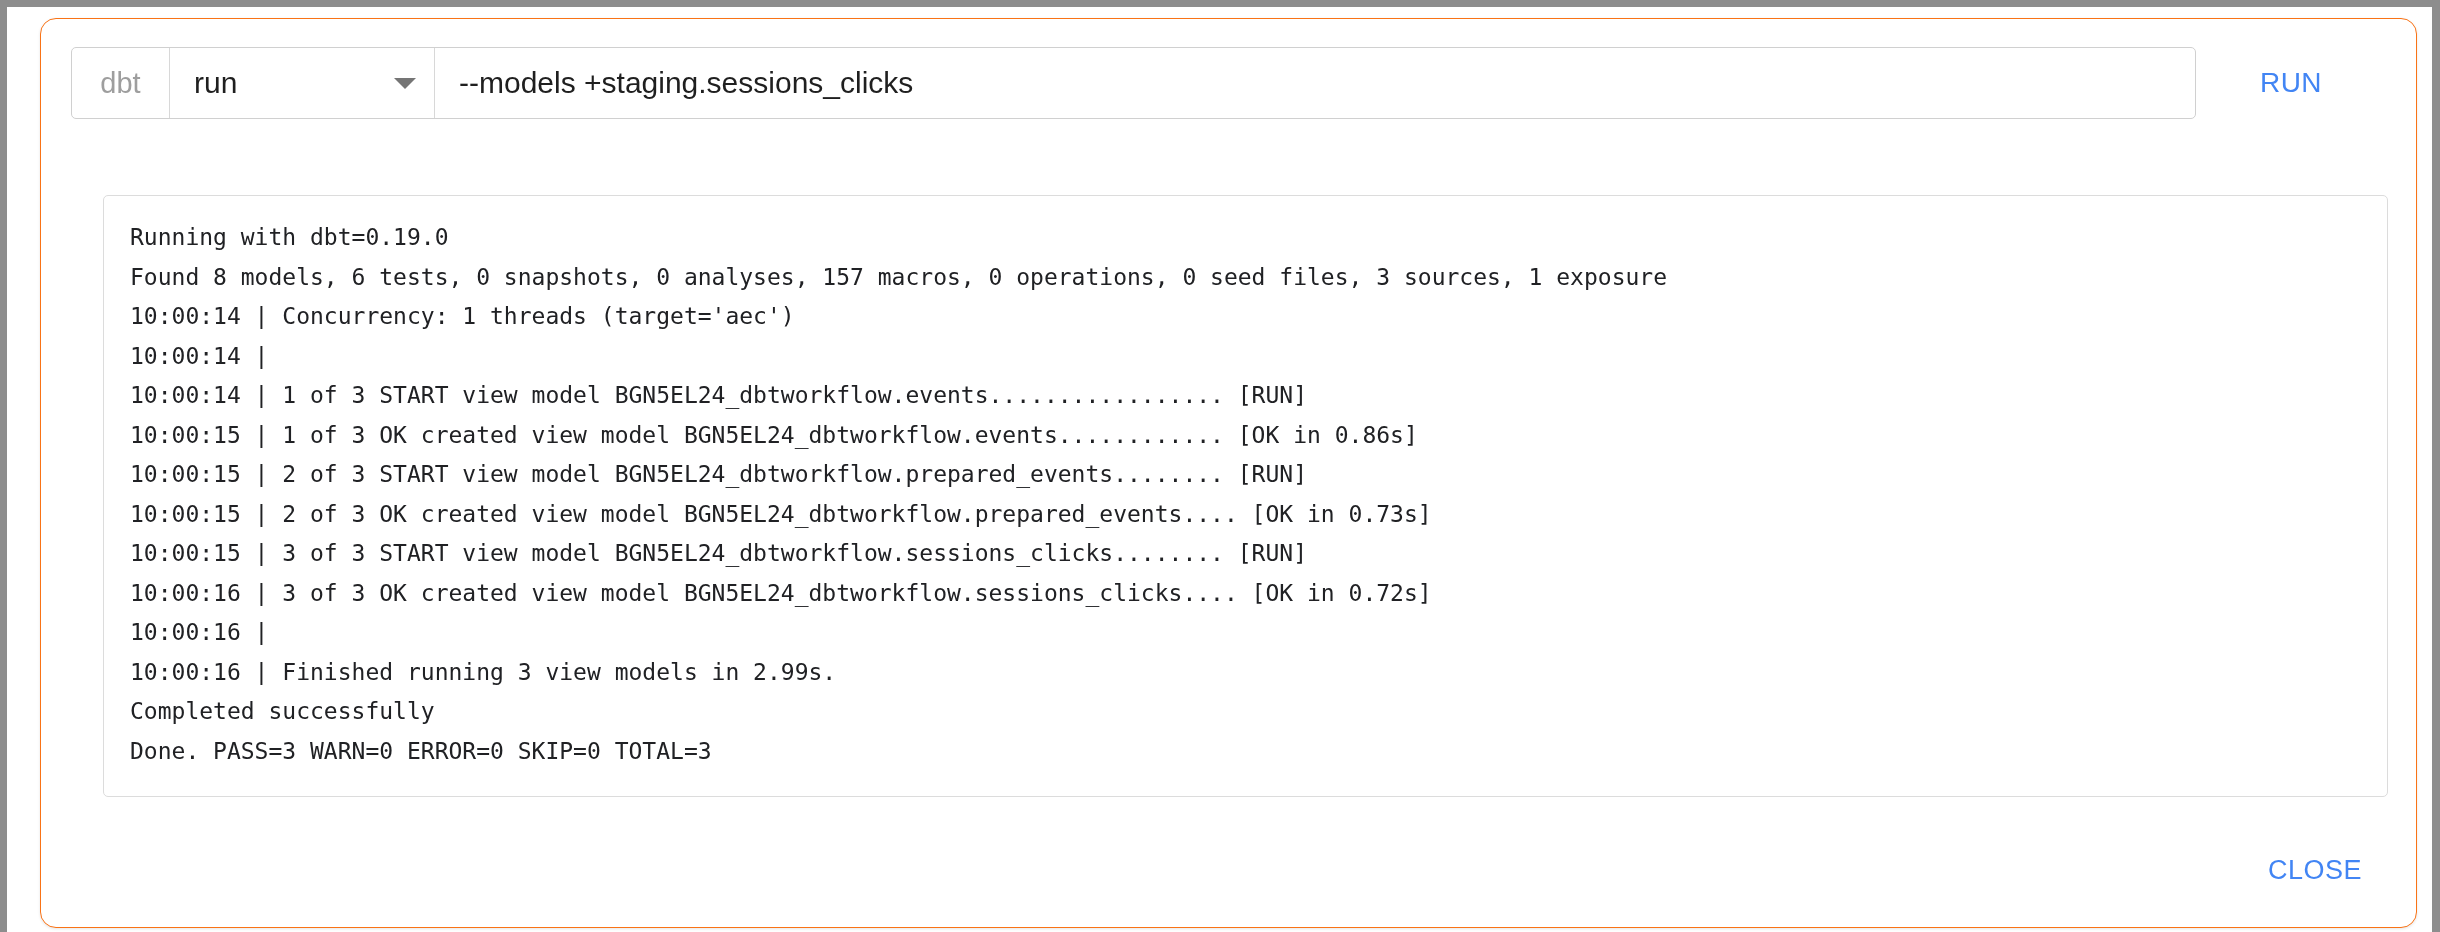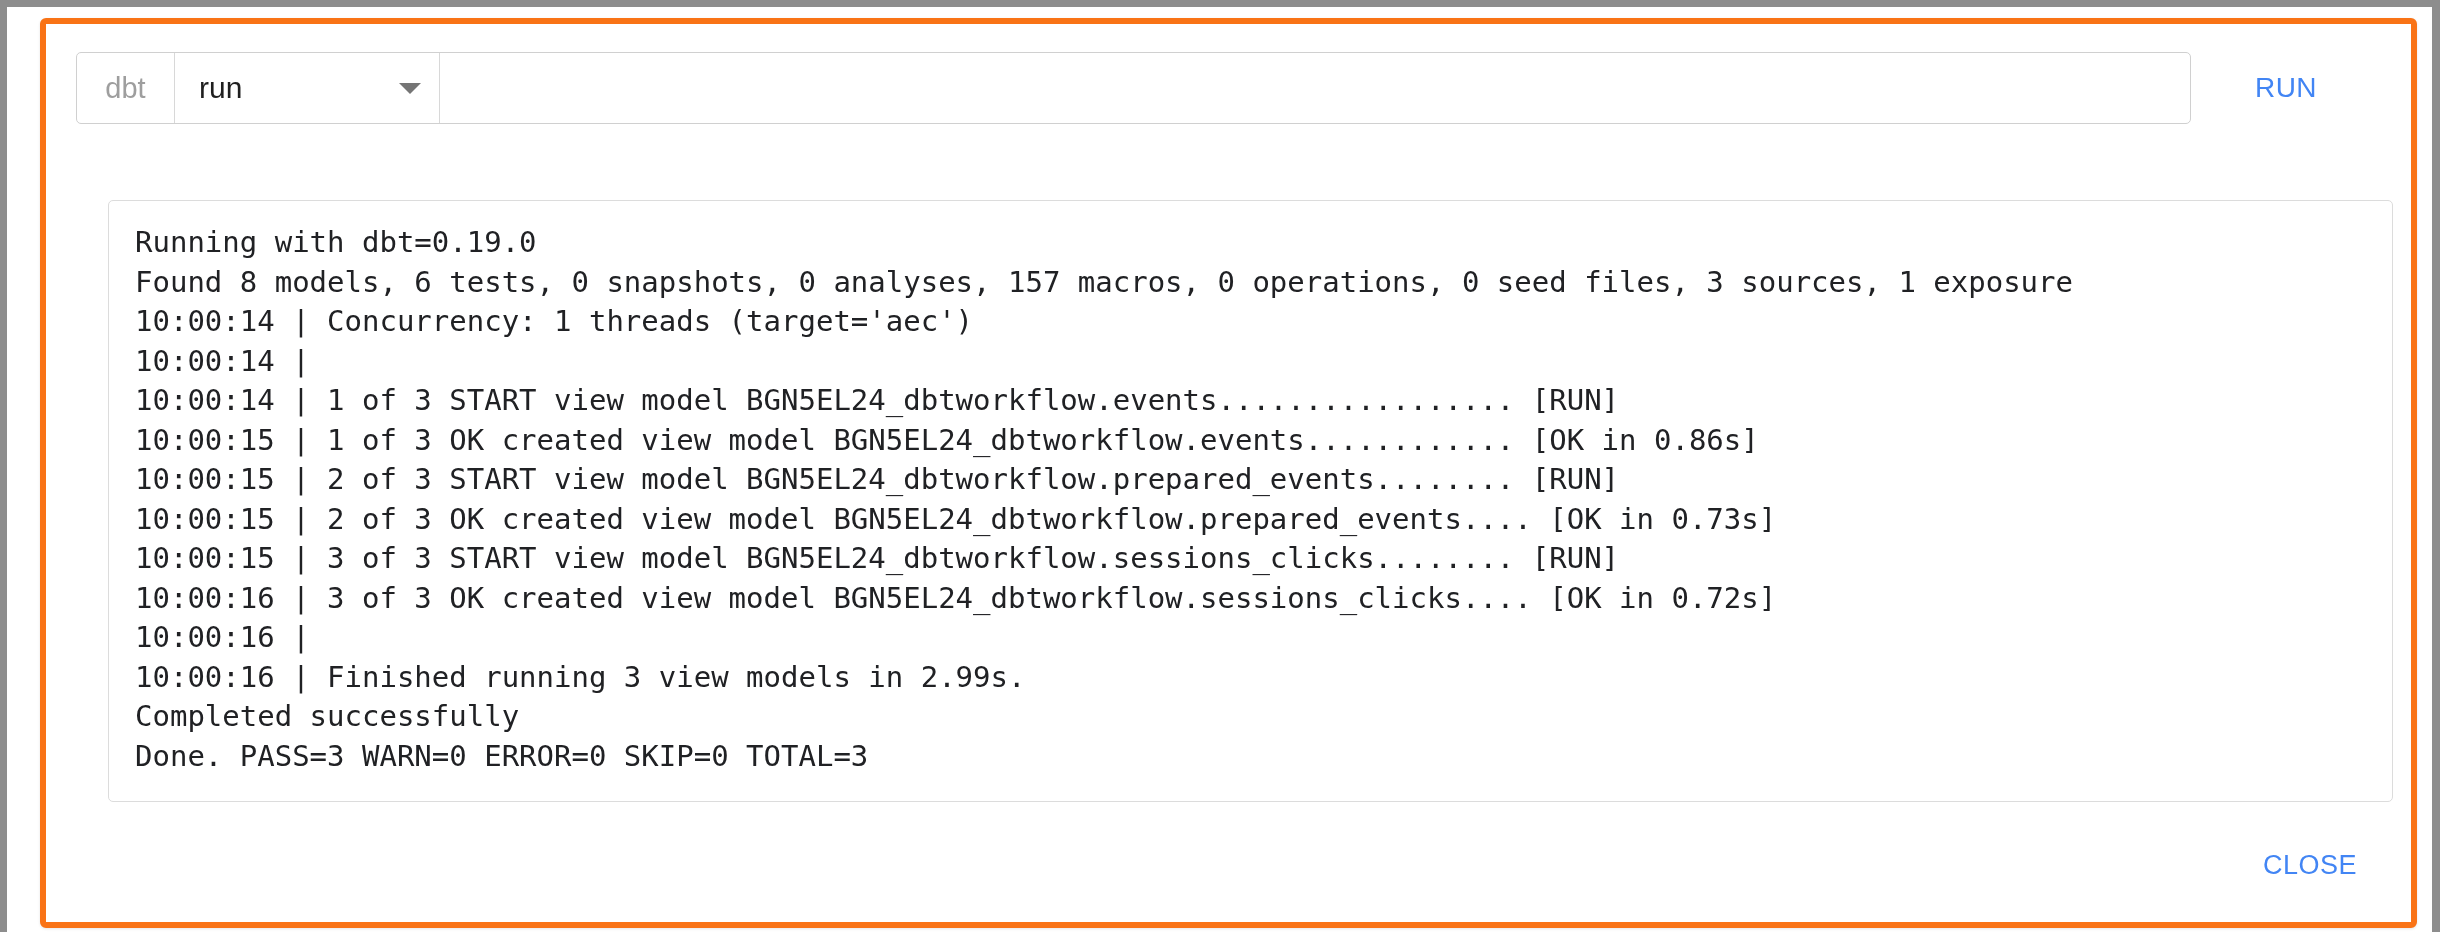--- a/index.html
+++ b/index.html
@@ -30,22 +30,22 @@
   }
 
   
   #dialog {
     position: absolute;
     left: 33px;
     top: 11px;
     width: 2377px;
     height: 910px;
     background: #ffffff;
-    border: 6px solid #f97316;
-    border-radius: 6px;
+    border: 1px solid #f97316;
+    border-radius: 16px;
     box-shadow: 0 1px 3px rgba(0,0,0,0.10);
   }
 
   
   #command-bar {
     position: absolute;
     left: 30px;
     top: 28px;
     right: 30px;
     height: 72px;
@@ -139,21 +139,21 @@
     height: 602px;
     border: 1px solid #dcdcdc;
     border-radius: 5px;
     background: #ffffff;
     overflow: hidden;
     padding: 22px 26px 22px 26px;
   }
 
   #log-output {
     font-family: "DejaVu Sans Mono", "Liberation Mono", monospace;
-    font-size: 29px;
+    font-size: 23px;
     line-height: 39.5px;
     color: #202124;
     white-space: pre;
     margin: 0;
   }
 
   
   #dialog-footer {
     position: absolute;
     left: 30px;
@@ -188,20 +188,21 @@
 
       <div id="command-input-group">
 
         <div class="cmd-prefix">dbt</div>
 
         <div class="cmd-select">
           <span class="cmd-select-value">run</span>
           <span class="chevron"></span>
         </div>
 
+        <input class="cmd-args" type="text" value="--models +staging.sessions_clicks" style="">
       </div>
 
       <button id="run-button">RUN</button>
     </div>
 
     <div id="log-panel">
       <pre id="log-output">Running with dbt=0.19.0
 Found 8 models, 6 tests, 0 snapshots, 0 analyses, 157 macros, 0 operations, 0 seed files, 3 sources, 1 exposure
 10:00:14 | Concurrency: 1 threads (target='aec')
 10:00:14 |

